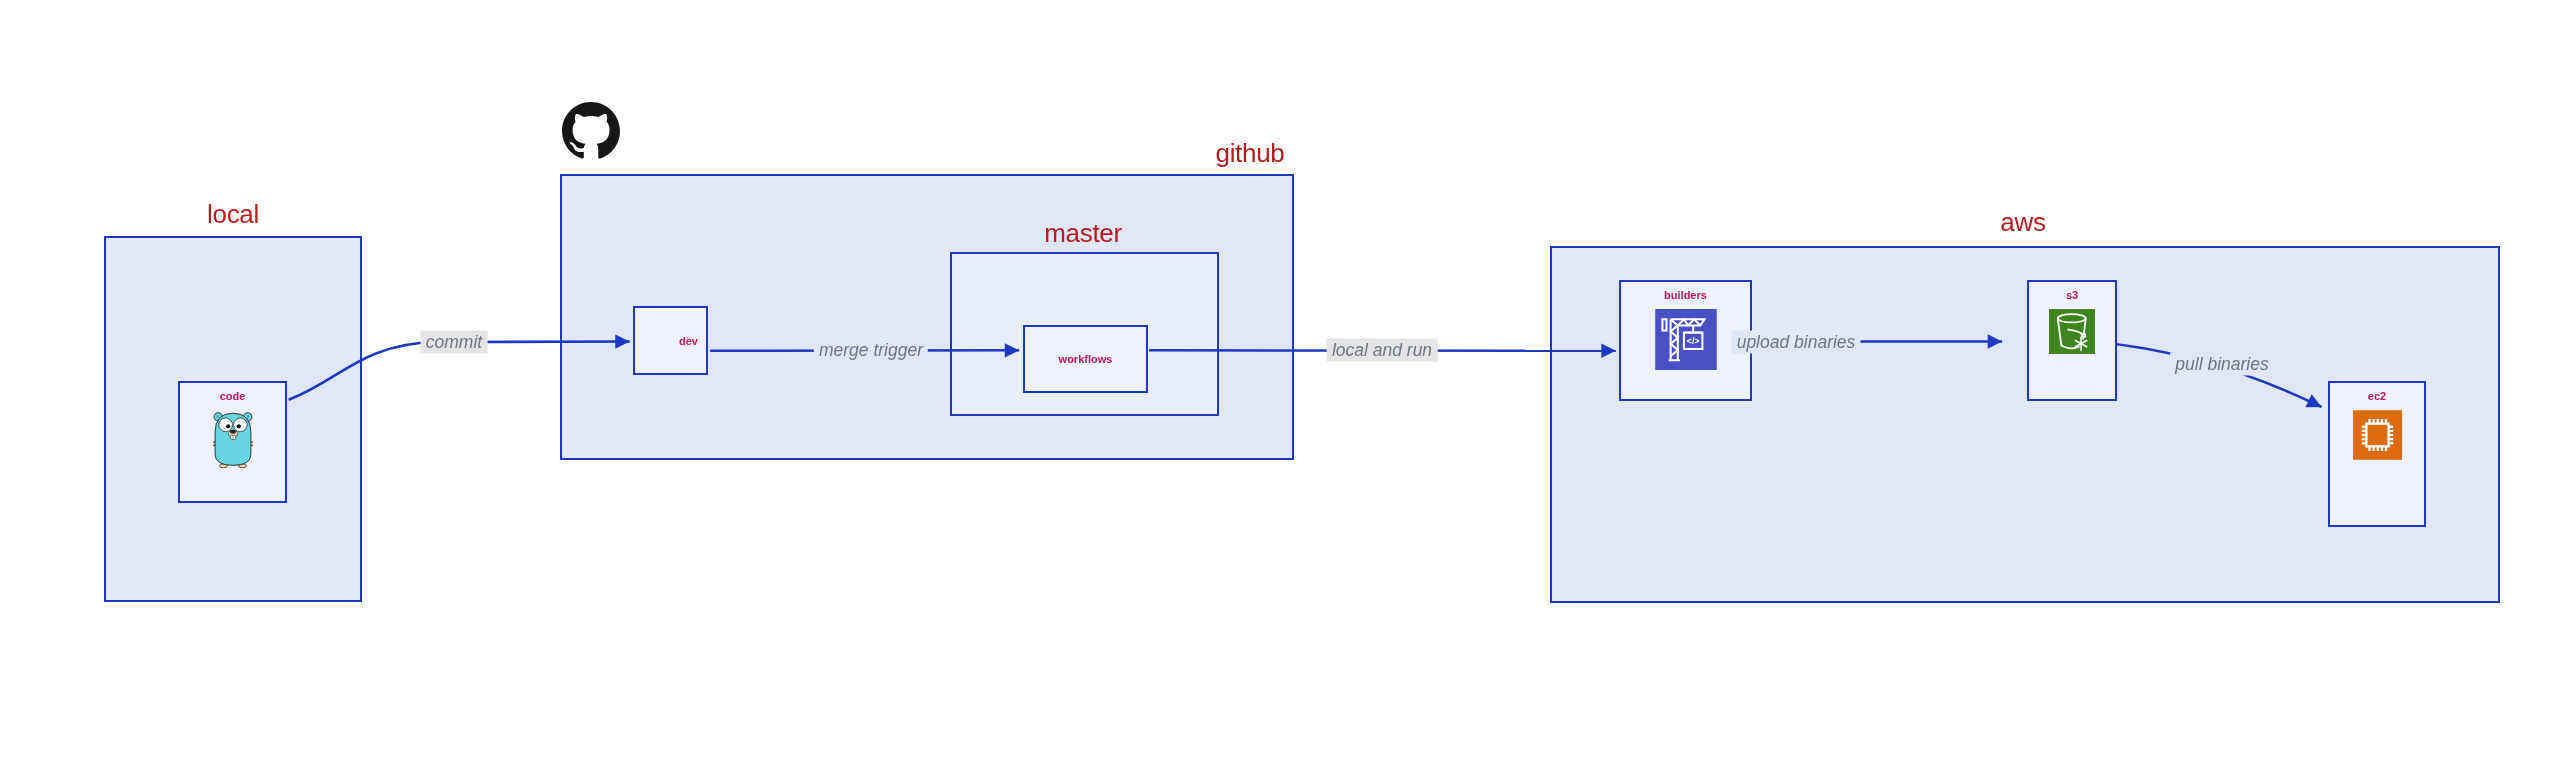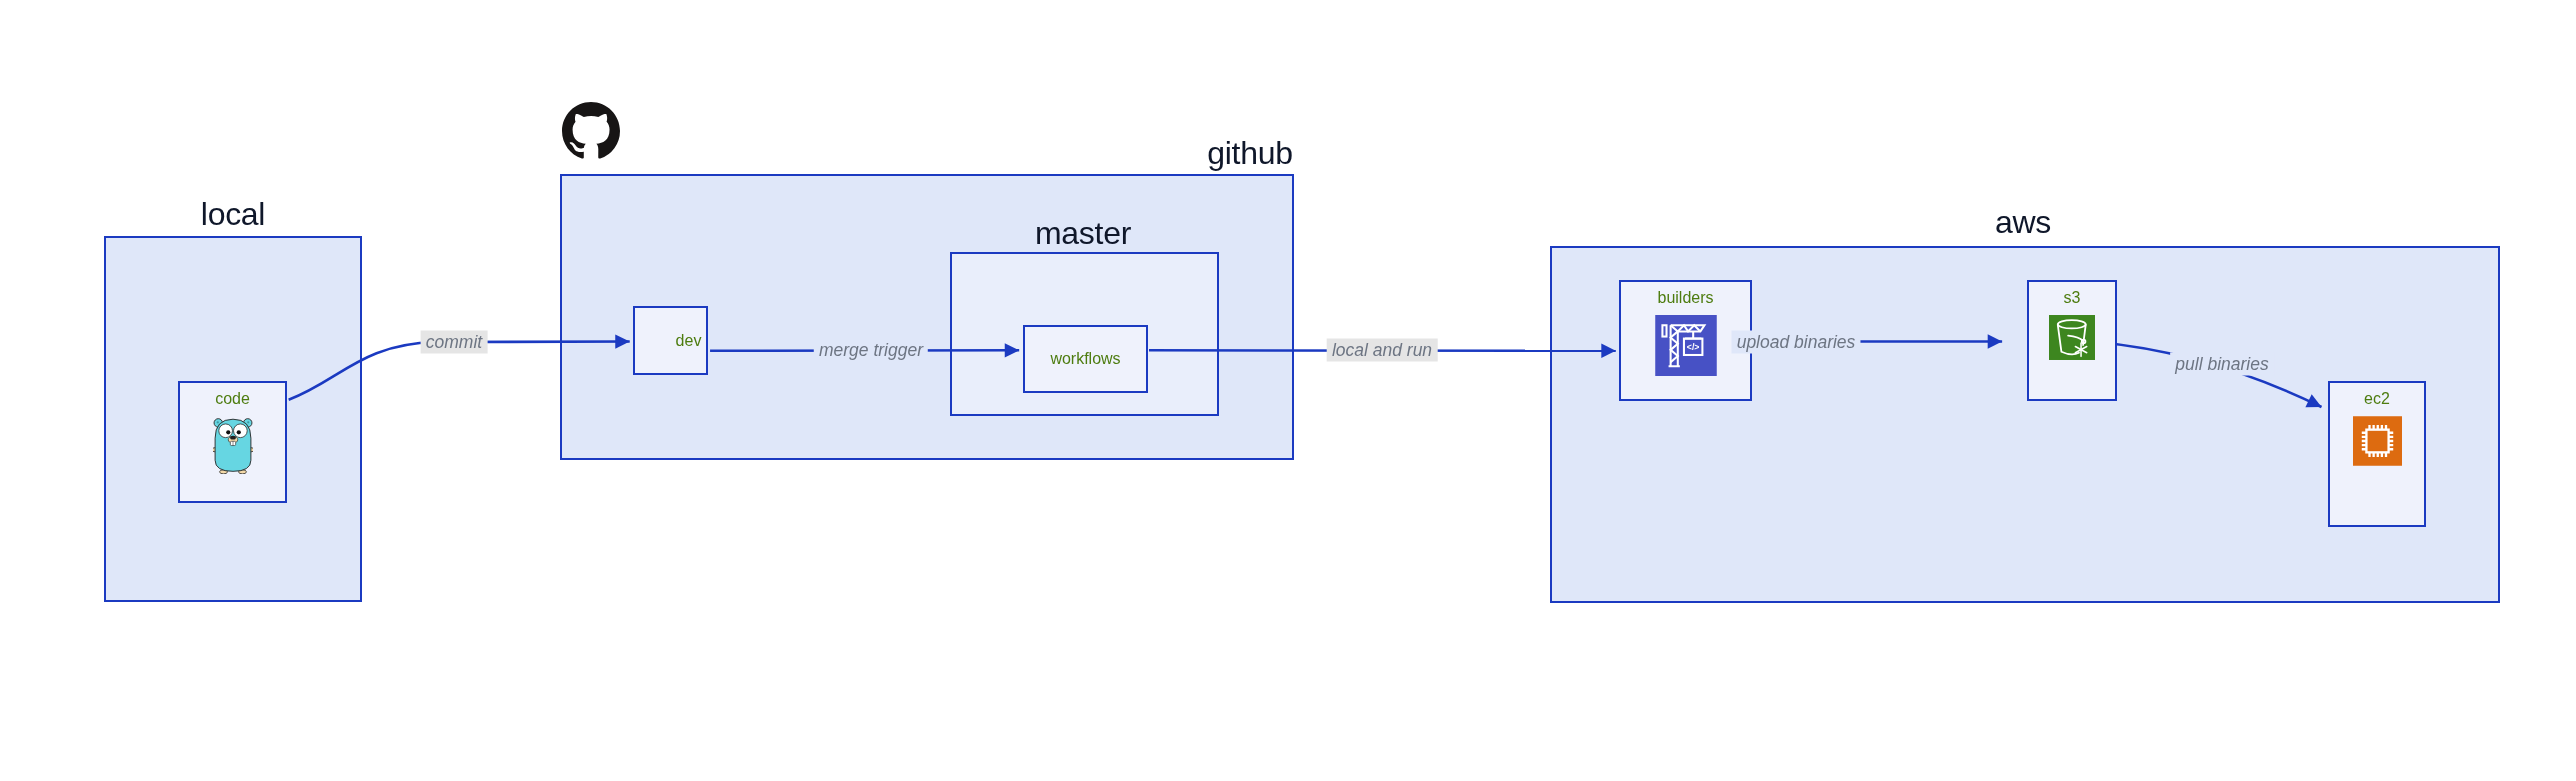--- a/index.html
+++ b/index.html
@@ -26,38 +26,38 @@
     background: #dfe7f9;
     border: 2.1px solid #1b3ac1;
     box-sizing: border-box;
   }
   .container-box.sub {
     background: #e9eefb;
   }
   .container-label {
     position: absolute;
     transform: translate(-50%, -50%);
-    font-size: 32px;
-    color: #0f172a;
+    font-size: 26px;
+    color: #b91c1c;
     letter-spacing: -0.3px;
     white-space: nowrap;
   }
   .node-box {
     position: absolute;
     background: #eff2fc;
     border: 2.6px solid #1b3ac1;
     box-sizing: border-box;
     display: flex;
     flex-direction: column;
     align-items: center;
   }
   .node-label {
-    font-size: 16px;
-    font-weight: normal;
-    color: #4d7c0f;
+    font-size: 11px;
+    font-weight: bold;
+    color: #be185d;
     margin-top: 7.2px;
     white-space: nowrap;
   }
   .node-label.centered {
     margin: auto 0;
   }
   .node-icon {
     margin-top: 8.2px;
     flex: 0 0 auto;
   }

